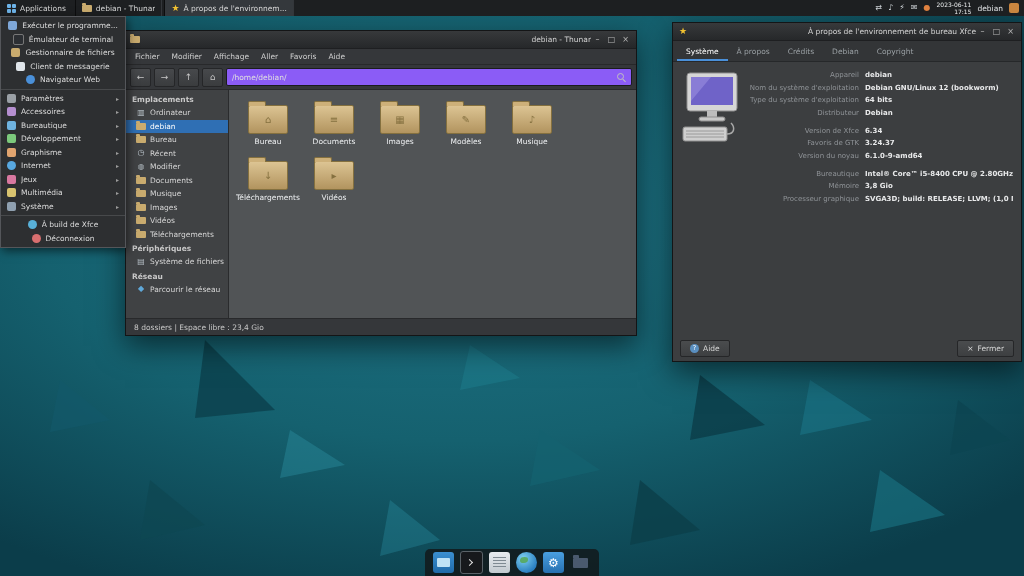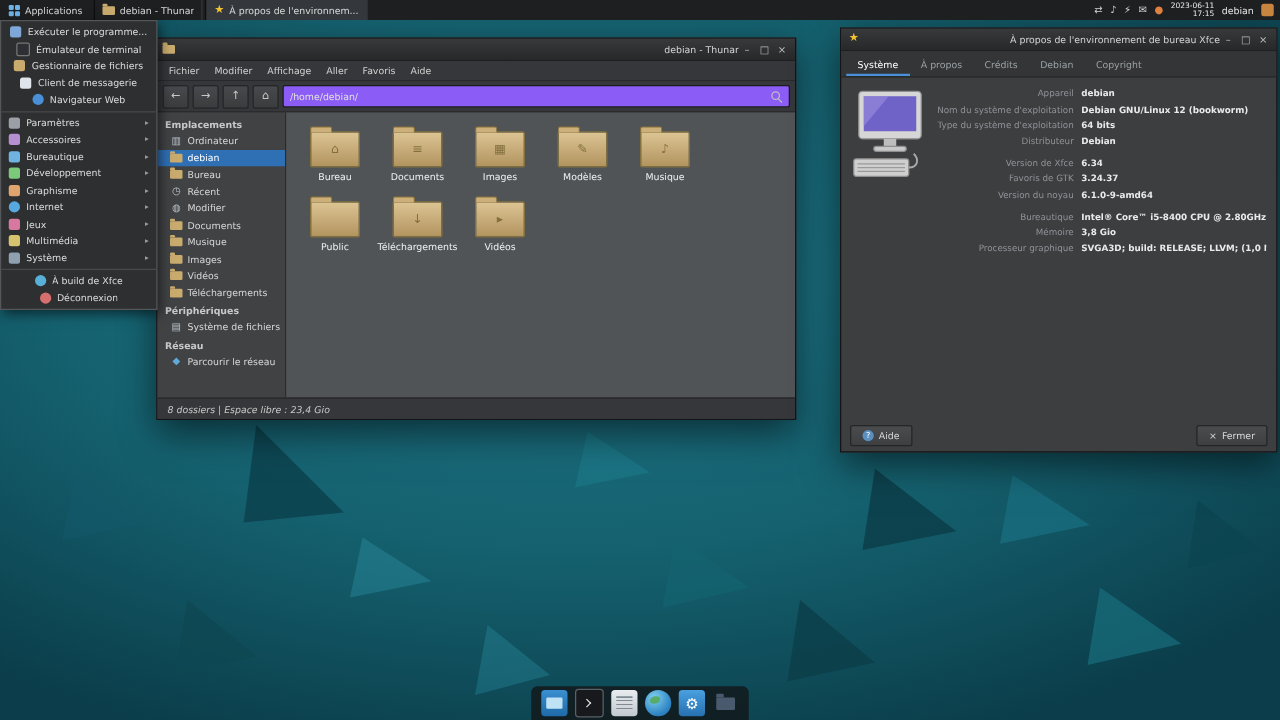--- a/index.html
+++ b/index.html
@@ -68,21 +68,21 @@
   .sidebar{width:102px;background:#404244;border-right:1px solid #2a2b2d;padding-top:2px;
     font-size:7.5px;color:#d6d6d6;flex:none;overflow:hidden;}
   .side-header{font-weight:bold;padding:3px 6px 2px;color:#c8c8c8;}
   .side-item{display:flex;align-items:center;gap:4px;height:13.5px;padding:0 3px 0 10px;white-space:nowrap;}
   .side-item.selected{background:#2f6fb4;color:#fff;}
   .side-glyph{width:10px;text-align:center;font-size:8px;color:#b7c0c7;flex:none;line-height:1;}
   .files{flex:1;background:#515456;padding:10px 6px;display:flex;flex-wrap:wrap;align-content:flex-start;}
   .file-item{width:66px;display:flex;flex-direction:column;align-items:center;margin-bottom:10px;}
   .file-label{font-size:7.5px;color:#eef0f2;margin-top:3px;white-space:nowrap;}
   .statusbar{height:16px;background:#35373a;border-top:1px solid #28292b;display:flex;
-    align-items:center;padding:0 8px;font-size:7.5px;color:#c8c8c8;flex:none;font-style:italic;}
+    align-items:center;padding:0 8px;font-size:7.5px;color:#c8c8c8;flex:none;}
 
   .folder-big{width:38px;height:27px;background:linear-gradient(180deg,#dcc493,#b2945f);
     border:1px solid #84703f;border-radius:2px;position:relative;margin-top:5px;}
   .folder-big::before{content:"";position:absolute;top:-5px;left:-1px;width:16px;height:4px;
     background:#cdb079;border:1px solid #84703f;border-bottom:none;border-radius:2px 2px 0 0;}
   .emblem{position:absolute;inset:0;display:flex;align-items:center;justify-content:center;
     font-size:10px;color:#84703f;}
   .folder-mini{width:10px;height:7px;background:#c9ab6e;border-radius:1px;position:relative;
     flex:none;display:inline-block;}
   .folder-mini::before{content:"";position:absolute;top:-2px;left:0;width:4px;height:2px;
@@ -370,26 +370,20 @@
           <span class="file-label">Modèles</span>
         </div>
         <div class="file-item">
           <div class="folder-big">
               <span class="emblem">♪</span>
             </div>
           <span class="file-label">Musique</span>
         </div>
         <div class="file-item">
           <div class="folder-big">
-              <span class="emblem"></span>
-            </div>
-          <span class="file-label">Public</span>
-        </div>
-        <div class="file-item">
-          <div class="folder-big">
               <span class="emblem">↓</span>
             </div>
           <span class="file-label">Téléchargements</span>
         </div>
         <div class="file-item">
           <div class="folder-big">
               <span class="emblem">▸</span>
             </div>
           <span class="file-label">Vidéos</span>
         </div>

